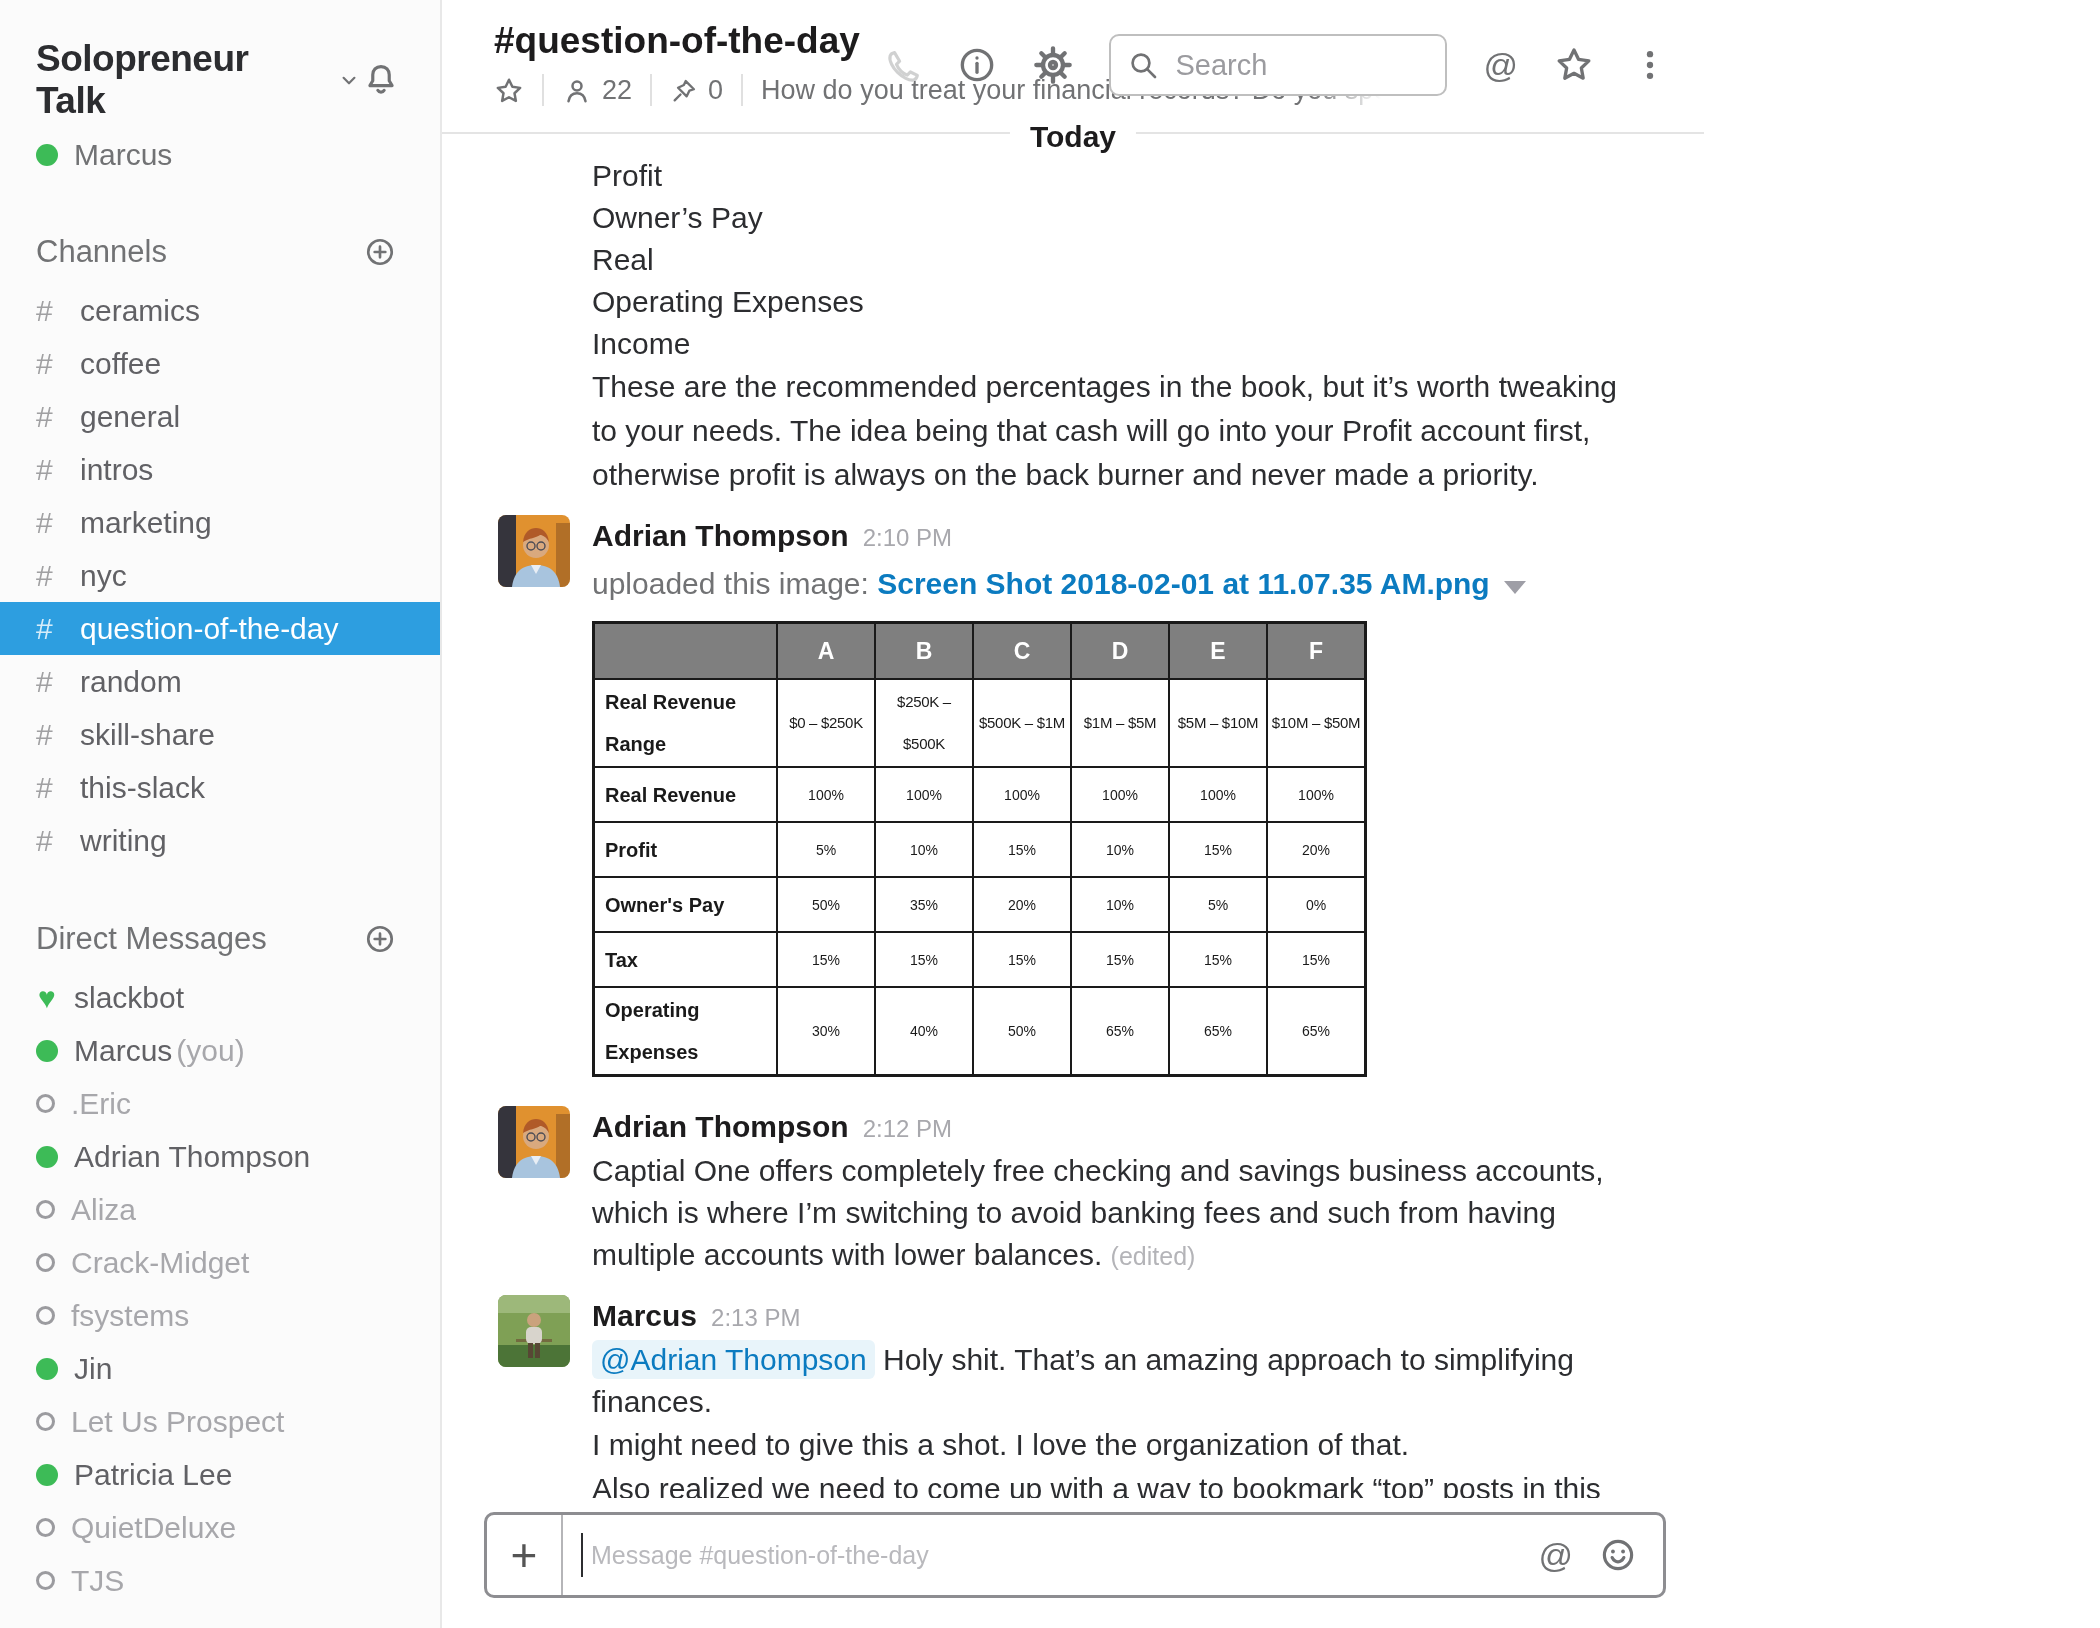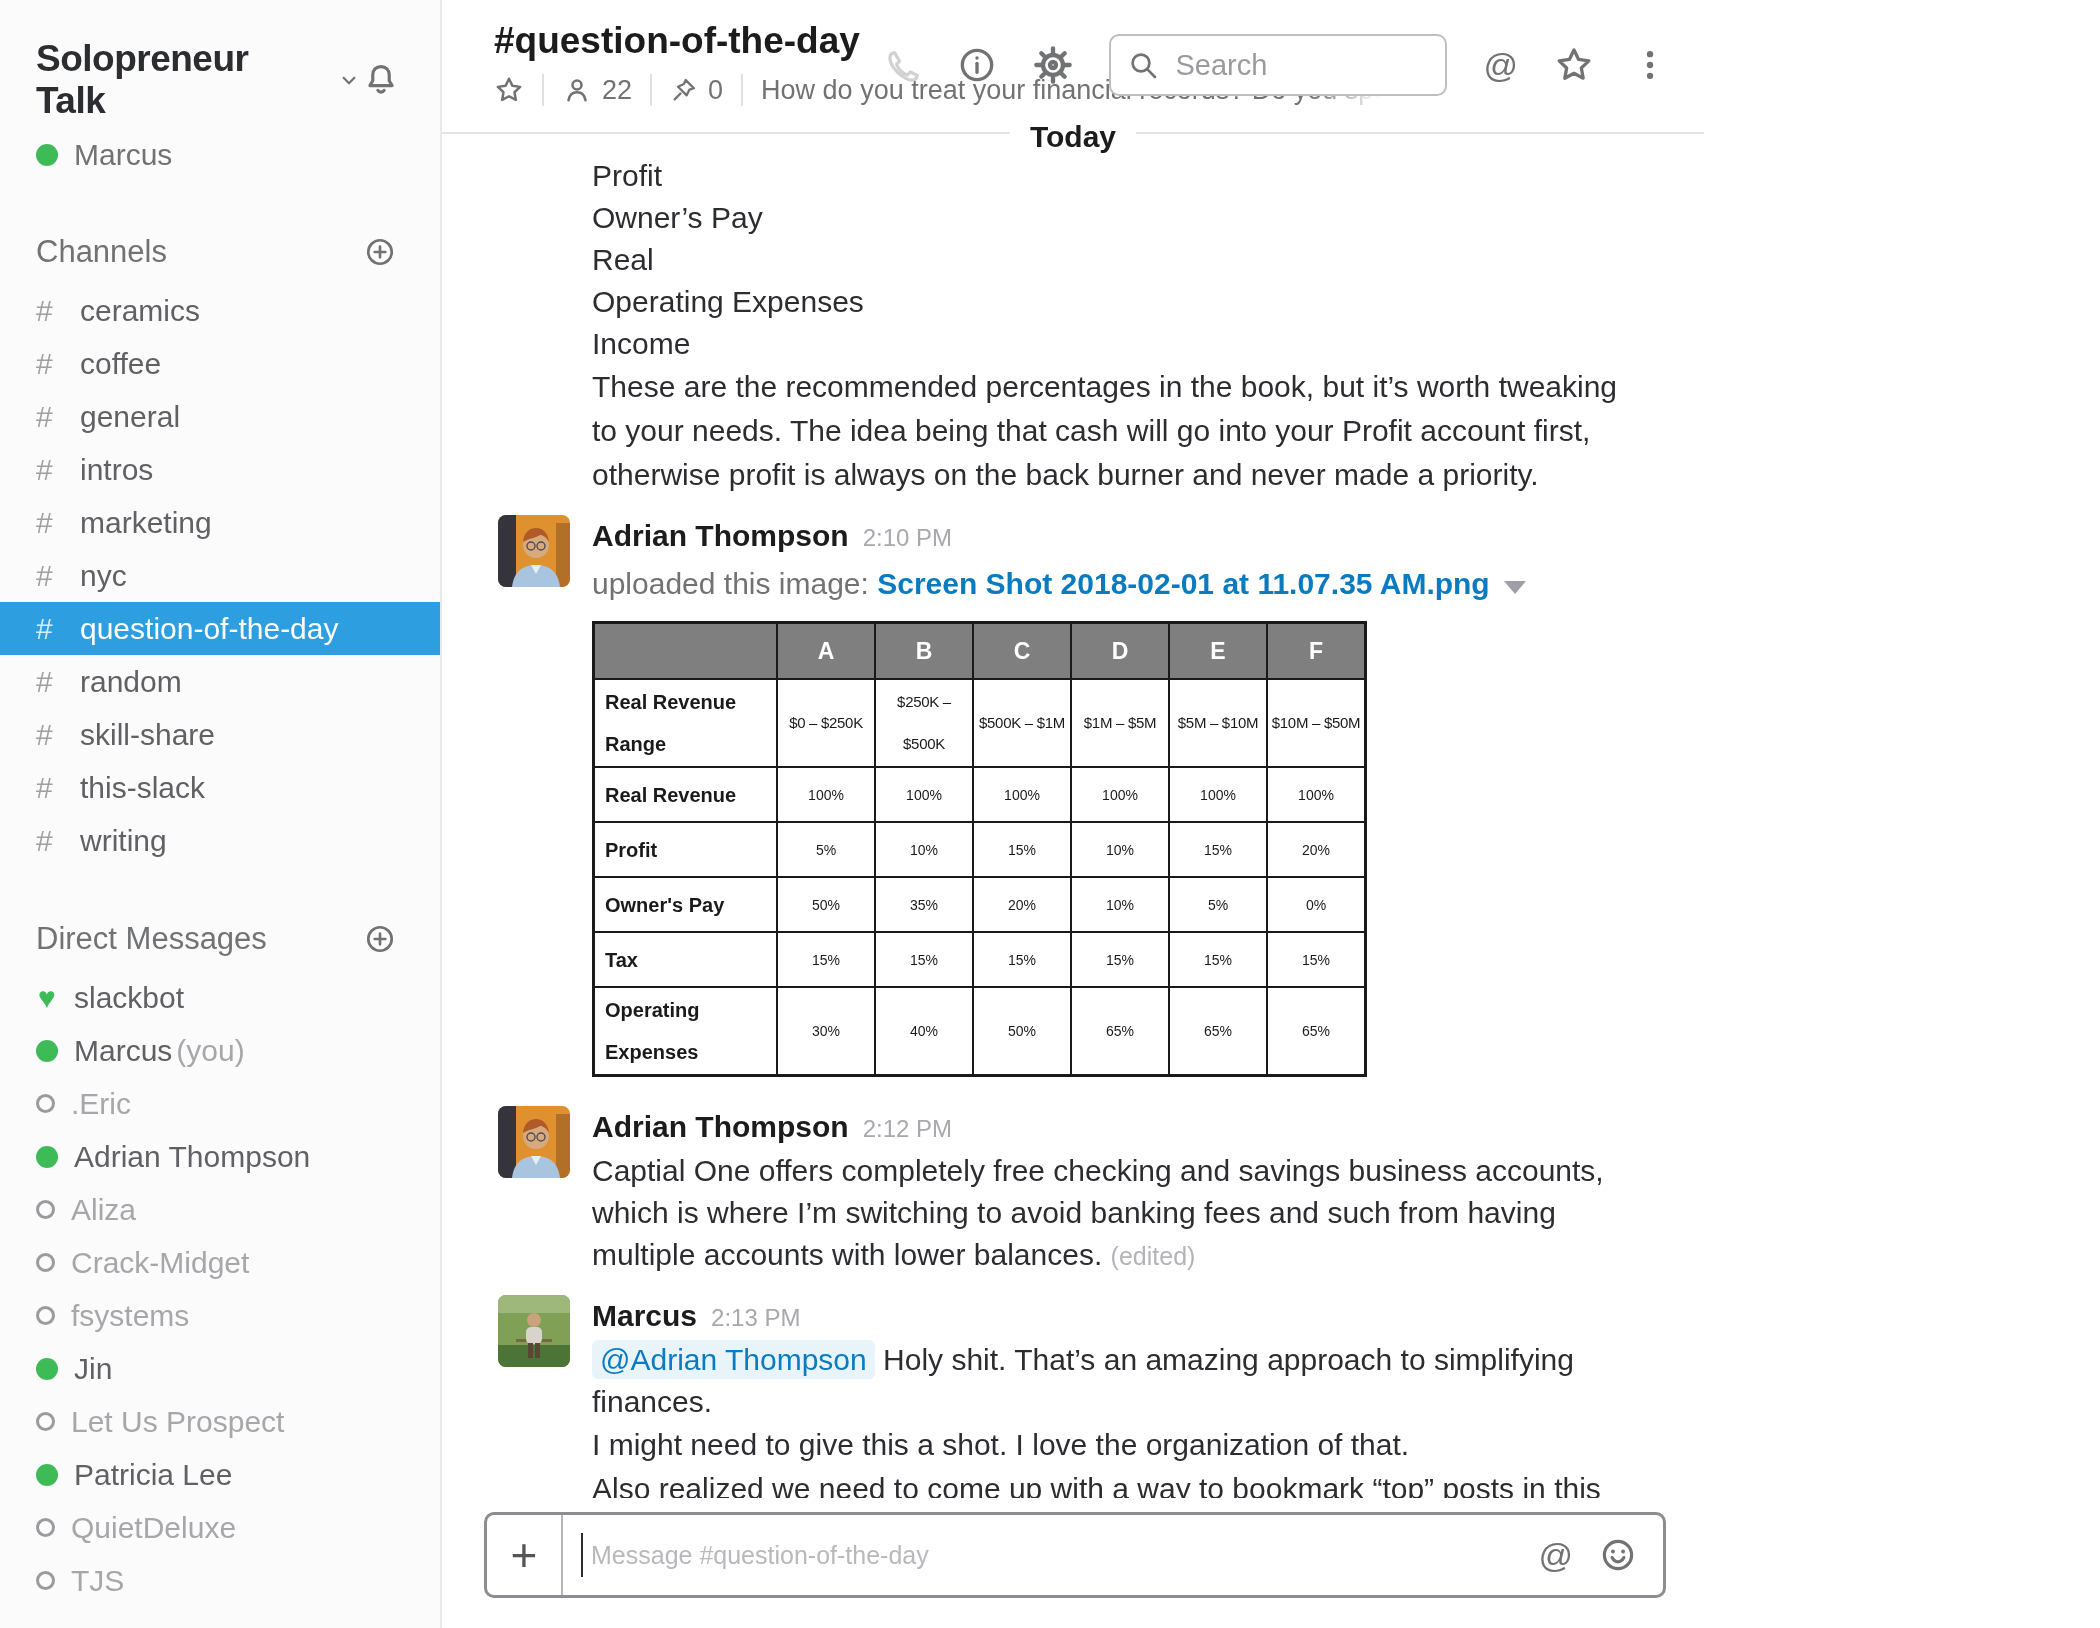--- a/index.html
+++ b/index.html
@@ -34,21 +34,21 @@
   .p-heart .presence::after{content:"♥";color:var(--presence_green);font-size:30px;line-height:22px;}
   .dm-row .dm-name{margin-left:16px;}
   .p-offline .dm-name{color:#a7a7ab;}
   .dm-row .you{color:#a7a7ab;margin-left:4px;}
 
   
   .main{flex:1;display:flex;flex-direction:column;min-width:0;}
   .main-header{height:134px;min-height:134px;box-sizing:border-box;position:relative;
                border-bottom:2px solid #e4e4e4;padding:20px 0 0 52px;background:#fff;}
   .title{font-size:37px;font-weight:bold;color:#1d1c1d;}
-  .meta{display:flex;align-items:center;margin-top:12px;color:#717274;font-size:27px;}
+  .meta{display:flex;align-items:flex-end;margin-top:12px;color:#717274;font-size:27px;}
   .meta .vbar{width:2px;height:32px;background:#e0e0e0;margin:0 18px;}
   .meta .cnt{margin-left:10px;}
   .meta .ic{display:flex;align-items:center;}
   .topic{position:relative;max-width:620px;white-space:nowrap;overflow:hidden;color:#717274;}
   .topic::after{content:"";position:absolute;right:0;top:0;bottom:0;width:70px;
                 background:linear-gradient(90deg,rgba(255,255,255,0),#fff);}
   .hdr-controls{position:absolute;top:34px;right:34px;display:flex;align-items:center;gap:36px;}
   .hdr-controls .ic{display:flex;cursor:pointer;}
   .ic-phone{opacity:.32;}
   .search-box{width:338px;height:62px;box-sizing:border-box;border:2px solid #bfbfbf;border-radius:10px;

